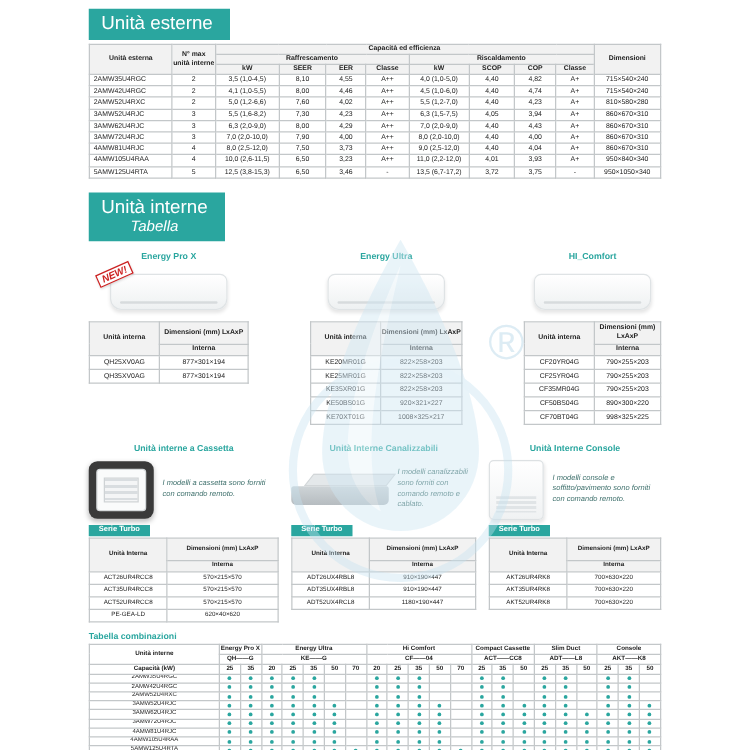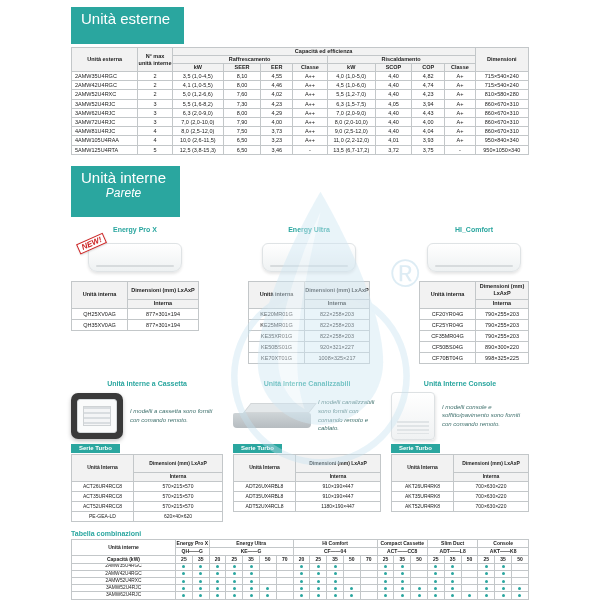--- a/index.html
+++ b/index.html
@@ -11,21 +11,21 @@
     color:#222;
   }
   .page { position:relative; width:600px; height:600px; background:#fff; }
   .content { position:absolute; left:71px; top:0; width:458px; z-index:1; }
 
   
   .title-box {
     display:inline-block;
     background:var(--accent);
     color:#fff;
-    padding:3px 14px 17px 10px;
+    padding:3px 14px 5px 10px;
     margin-top:7px;
   }
   .title-box .main-line { font-size:15px; }
   .title-box .sub-line { font-size:12px; font-style:italic; text-align:center; }
 
   
   table { border-collapse:collapse; table-layout:fixed; width:100%; }
   th, td {
     border:1px solid #c3c7c9;
     text-align:center;
@@ -275,21 +275,21 @@
             <td>3,72</td>
             <td>3,75</td>
             <td>-</td>
             <td>950×1050×340</td>
           </tr>
         </tbody>
       </table>
 
     <div class="title-box" style="margin-top:11px;">
       <div class="main-line">Unità interne</div>
-      <div class="sub-line">Parete</div>
+      <div class="sub-line">Tabella</div>
     </div>
 
     <div class="wall-row">
         <div class="prod-col col-0">
           <div class="prod-title">Energy Pro X</div>
           <div class="imgwrap">
             <div class="ac-wall"></div>
             <div class="new-badge">NEW!</div>
           </div>
           <table class="mini-table">

